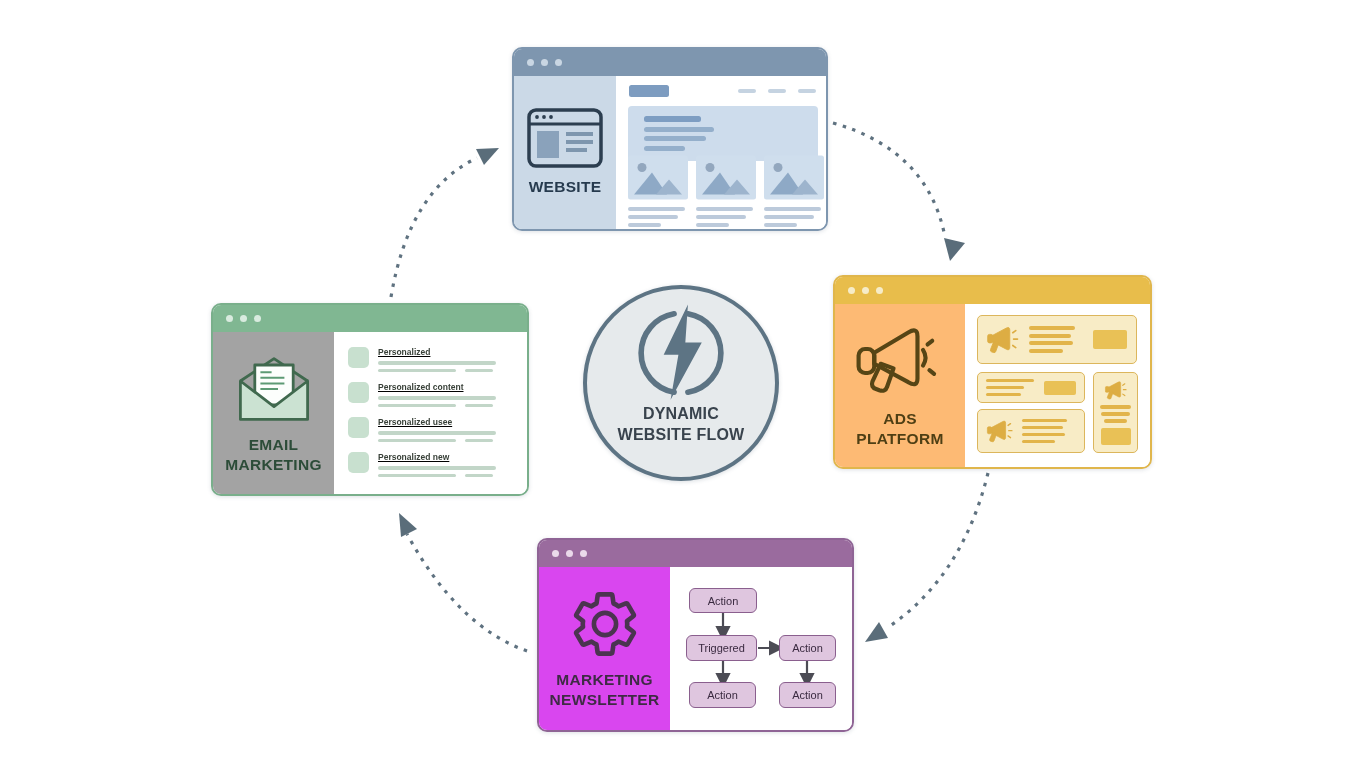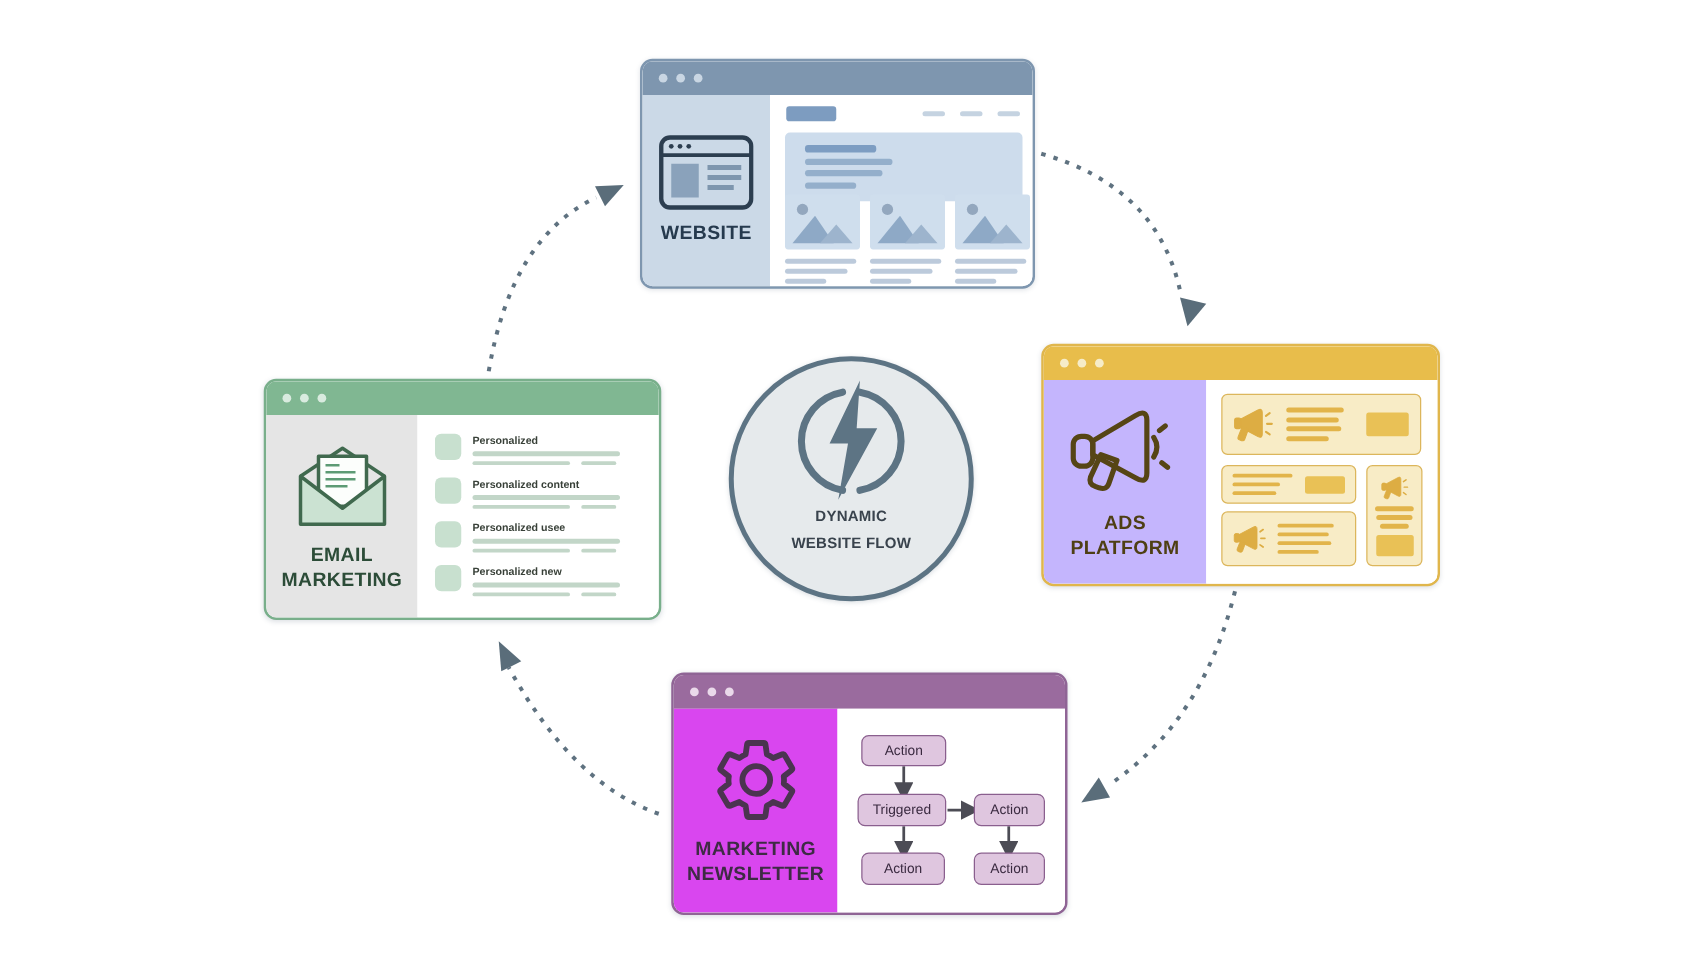--- a/index.html
+++ b/index.html
@@ -42,21 +42,21 @@
   .ws-cards { position:absolute; top:79px; left:12px; display:flex; gap:8px; }
   .ws-col { width:60px; }
   .ws-col .sk { background:#bccadb; height:4px; margin-top:4px; }
   .ws-col .sk.first { margin-top:7px; }
   .wl1 { width:57px; } .wl2 { width:50px; } .wl3 { width:33px; }
 
   
   .card.ads { left:833px; top:275px; width:319px; height:194px; border:2px solid #e0b64c; }
   .ads .card-header { background:#e8bd4b; }
   .ads .dot { background:#f6ecc8; }
-  .ads .side-panel { width:130px; background:#c4b5fd; }
+  .ads .side-panel { width:130px; background:#fdba74; }
   .ads .card-label { color:#4e3f14; }
   .ad-box { position:absolute; background:#f8ecc6; border:1.5px solid #dcb65c; border-radius:5px;
             display:flex; align-items:center; box-sizing:border-box; }
   .ad-lines { display:flex; flex-direction:column; }
   .ad-lines .sk { background:#e2b44a; height:4px; margin-bottom:3.5px; }
   .ad-lines .sk:last-child { margin-bottom:0; }
   .ad-rect { background:#e9c156; border-radius:2px; }
   .ad-top    { left:12px; top:11px;  width:160px; height:49px; }
   .ad-mid    { left:12px; top:68px;  width:108px; height:31px; }
   .ad-bottom { left:12px; top:105px; width:108px; height:44px; }
@@ -76,37 +76,37 @@
   .fb-ml  { left:16px; top:68px;  width:71px; height:26px; }
   .fb-mr  { left:109px; top:68px; width:57px; height:26px; }
   .fb-bl  { left:19px; top:115px; width:67px; height:26px; }
   .fb-br  { left:109px; top:115px; width:57px; height:26px; }
   .flow-arrows { position:absolute; inset:0; pointer-events:none; }
 
   
   .card.email { left:211px; top:303px; width:318px; height:193px; border:2px solid #79af8b; }
   .email .card-header { background:#80b792; }
   .email .dot { background:#d9ebdf; }
-  .email .side-panel { width:121px; background:#e5e5e5; }
+  .email .side-panel { width:121px; background:#a3a3a3; }
   .email .card-label { color:#2c4c38; }
-  .nl-row { position:absolute; left:14px; display:flex; gap:9px; }
+  .nl-row { position:absolute; left:14px; display:flex; gap:9px;text-decoration:underline; }
   .nl-square { width:21px; height:21px; border-radius:5px; background:#c8e0cf; flex-shrink:0; }
   .nl-title { font-size:8.5px; font-weight:bold; color:#384038; margin-bottom:4px; }
   .nl-l1 { width:118px; height:3.5px; background:#c2d6c8; border-radius:2px; }
   .nl-l2 { margin-top:4px; display:flex; gap:9px; }
   .nl-l2 .sk { height:3.5px; background:#c2d6c8; }
   .nl-l2a { width:78px; } .nl-l2b { width:28px; }
 
   
   .badge { position:absolute; left:583px; top:285px; width:196px; height:196px; border-radius:50%;
            background:#e6eaec; border:4px solid #5d7484; box-sizing:border-box;
            box-shadow:0 1px 4px rgba(70,90,110,.2); }
   .badge-icon { position:absolute; left:50%; top:12px; transform:translateX(-50%); }
   .badge-text { position:absolute; left:0; right:0; top:114px; text-align:center;
-                font-weight:bold; font-size:12px; line-height:21px; color:#39434d; letter-spacing:.2px; }
+                font-weight:bold; font-size:16px; line-height:21px; color:#39434d; letter-spacing:.2px; }
 </style>
 </head>
 <body>
 
 <div class="canvas">
 
   <svg class="arcs" width="1365" height="768" viewBox="0 0 1365 768">
     <g stroke="#5f7280" stroke-width="3.2" fill="none" stroke-dasharray="3.5 6.5">
       <path d="M391,297 Q409,190 477,158"></path>
       <path d="M833,123 Q928,150 945,237"></path>

